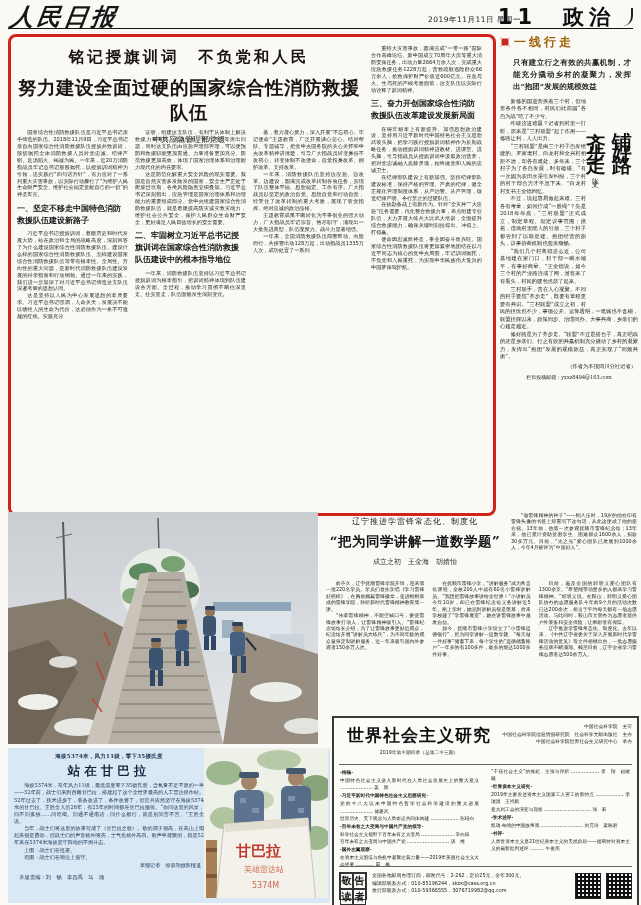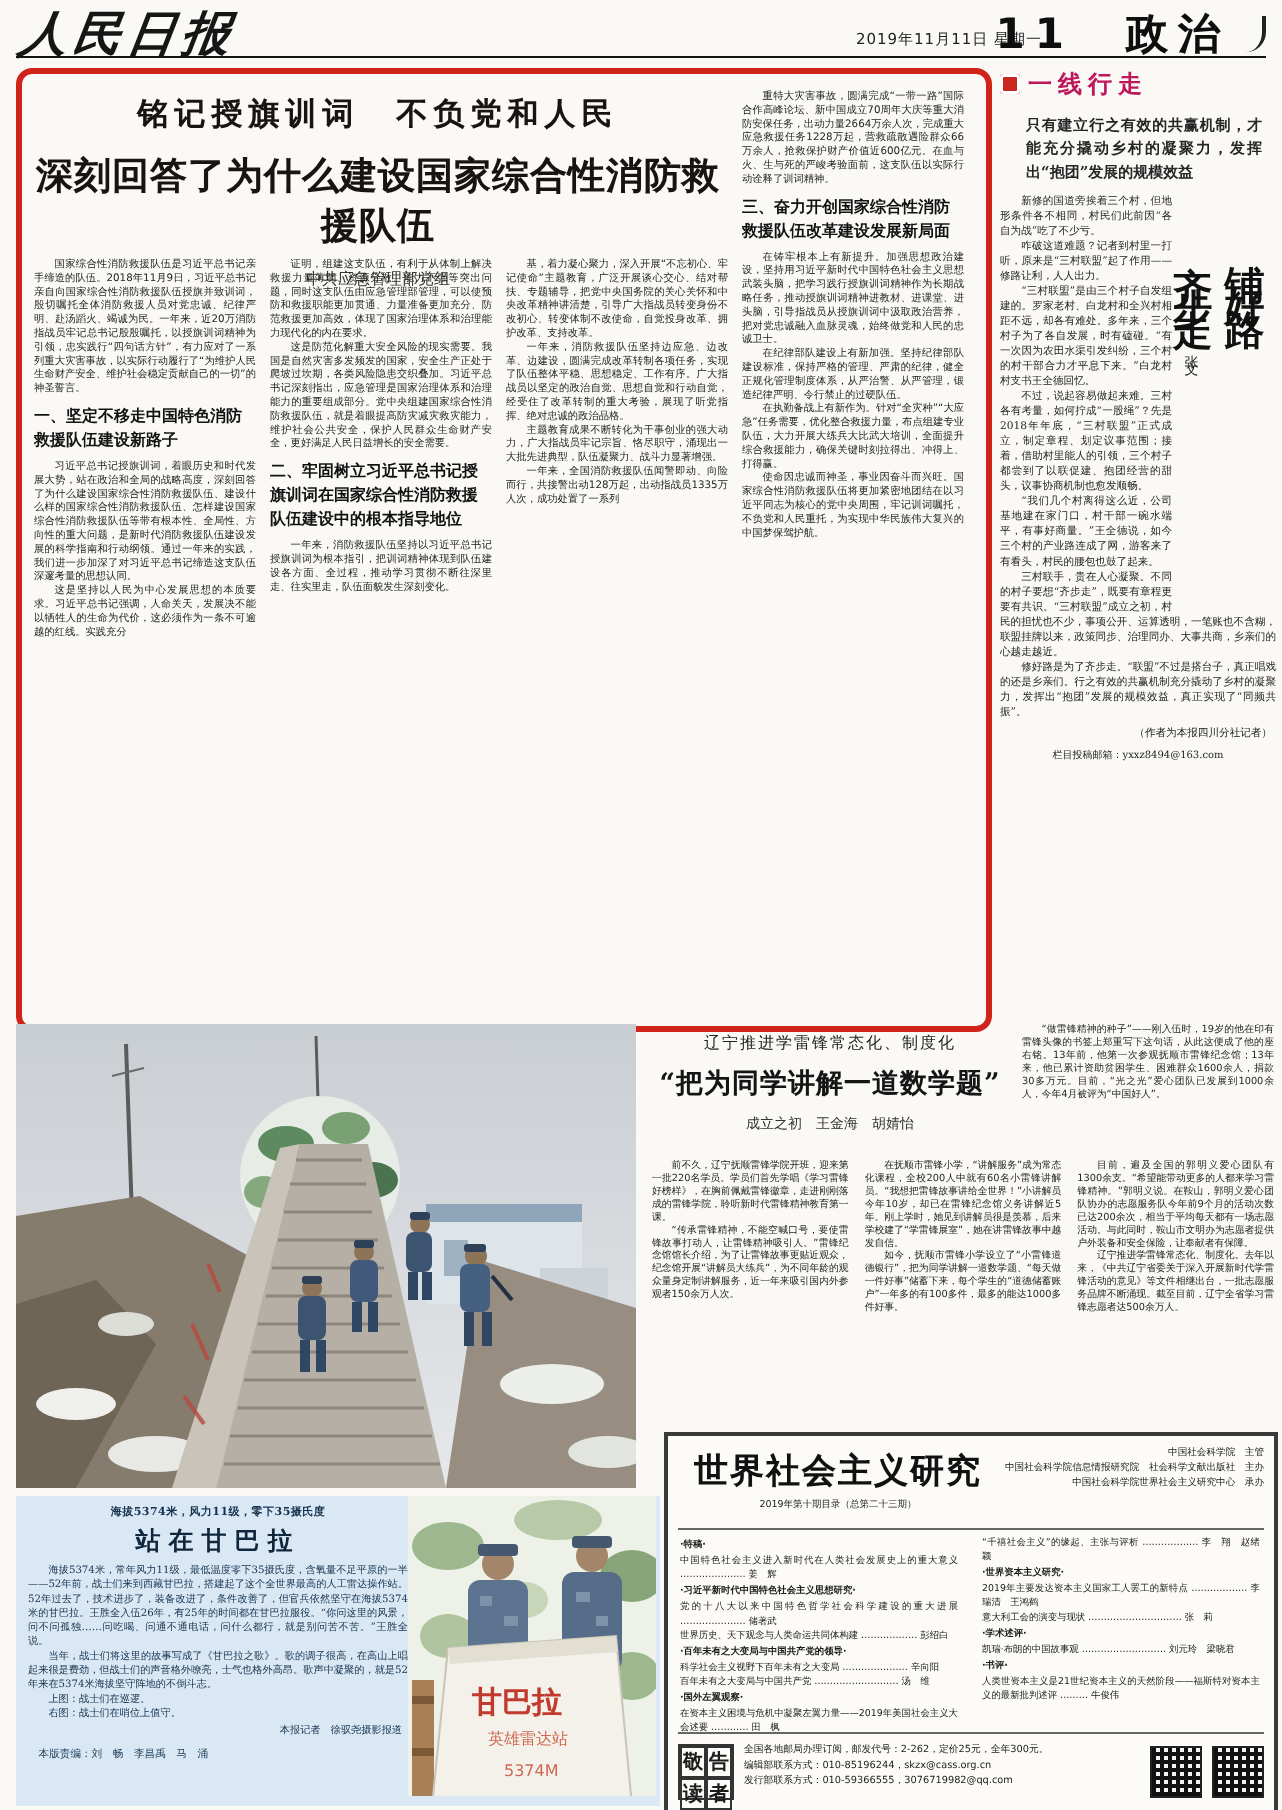--- a/index.html
+++ b/index.html
@@ -28,21 +28,21 @@
   .mcol .sc{font-size:10.3px;line-height:1.34;text-align:justify;color:#1d1d1d;}
   .mcol p{text-indent:2em;}
   .mh{font-weight:bold;font-size:16px;line-height:1.5;margin:8px 0;text-indent:0 !important;text-align:left;color:#111;}
   #mc1{left:6px;}#mc2{left:124px;}#mc3{left:242px;}
   #mc4{left:360px;top:8px;height:458px;}
 
   
   #sidebar{position:absolute;left:500px;top:34px;width:138px;height:476px;}
   .sb-head{display:flex;align-items:center;gap:4px;height:16px;}
   .sb-icon{width:10px;height:10px;background:#c8281e;border-radius:2px;box-shadow:inset 0 0 0 1.5px #fff,inset 0 0 0 3px #c8281e;}
-  .sb-label{color:#be185d;font-weight:bold;font-size:12px;letter-spacing:3px;}
+  .sb-label{color:#a16207;font-weight:bold;font-size:12px;letter-spacing:3px;}
   .sb-body{position:absolute;left:0;right:0;top:20px;bottom:0;overflow:hidden;}
   .sb-body .sc{font-family:"DejaVu Serif",serif;}
   .sb-intro{font-size:15px;font-weight:bold;line-height:1.55;color:#262626;padding:6px 14px 10px 26px;text-align:justify;}
   .vt{float:right;width:104px;height:420px;position:relative;}
   .vt-title{writing-mode:vertical-rl;font-size:40px;font-weight:bold;letter-spacing:22px;line-height:1.3;
             position:absolute;right:6px;top:40px;height:370px;color:#111;}
   .vt-author{writing-mode:vertical-rl;font-size:14px;position:absolute;left:10px;top:150px;color:#222;letter-spacing:6px;}
   .sb-body p{font-size:10.6px;line-height:1.42;text-indent:2em;text-align:justify;color:#232323;}
   .sb-close{text-align:right;font-size:10.6px;margin-top:6px;padding-right:4px;}
   .sb-mail{text-align:center;font-size:10px;margin-top:8px;color:#222;}
@@ -103,21 +103,21 @@
 
   <div id="logo">人民日报</div>
   <div id="dateline">2019年11月11日 星期一</div>
   <div id="pageno"><span>11</span>　<span>政治</span></div>
   <div id="corner"></div>
   <div id="head-rule"></div>
 
   <div id="mainbox">
     <div class="mx-head">
       <div class="mx-h1">铭记授旗训词　不负党和人民</div>
-      <div class="mx-h2">深刻回答了为什么建设国家综合性消防救援队伍</div>
+      <div class="mx-h2">努力建设全面过硬的国家综合性消防救援队伍</div>
       <div class="mx-by serif">中共应急管理部党组</div>
     </div>
     <div class="mcol" id="mc2">
         <div class="sc">
       <p>证明，组建这支队伍，有利于从体制上解决救援力量薄弱、资源分散、能力不强等突出问题，同时这支队伍由应急管理部管理，可以使预防和救援职能更加贯通、力量准备更加充分、防范救援更加高效，体现了国家治理体系和治理能力现代化的内在要求。</p>
       <p>这是防范化解重大安全风险的现实需要。我国是自然灾害多发频发的国家，安全生产正处于爬坡过坎期，各类风险隐患交织叠加。习近平总书记深刻指出，应急管理是国家治理体系和治理能力的重要组成部分。党中央组建国家综合性消防救援队伍，就是着眼提高防灾减灾救灾能力，维护社会公共安全，保护人民群众生命财产安全，更好满足人民日益增长的安全需要。</p>
       <div class="mh">二、牢固树立习近平总书记授旗训词在国家综合性消防救援队伍建设中的根本指导地位</div>
       <p>一年来，消防救援队伍坚持以习近平总书记授旗训词为根本指引，把训词精神体现到队伍建设各方面、全过程，推动学习贯彻不断往深里走、往实里走，队伍面貌发生深刻变化。</p>
     </div>
       </div>

